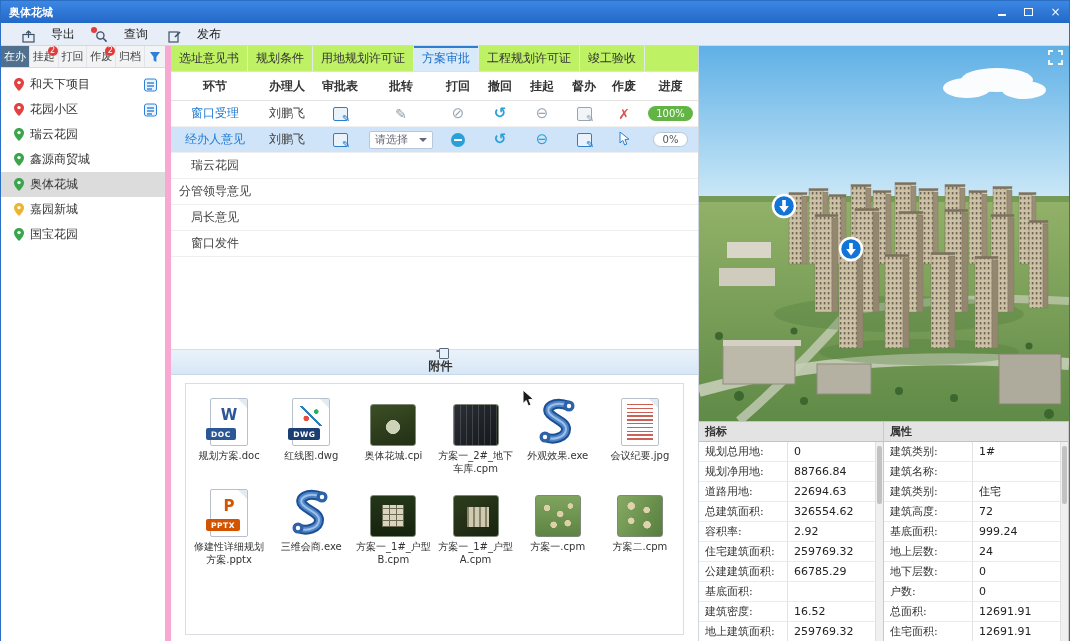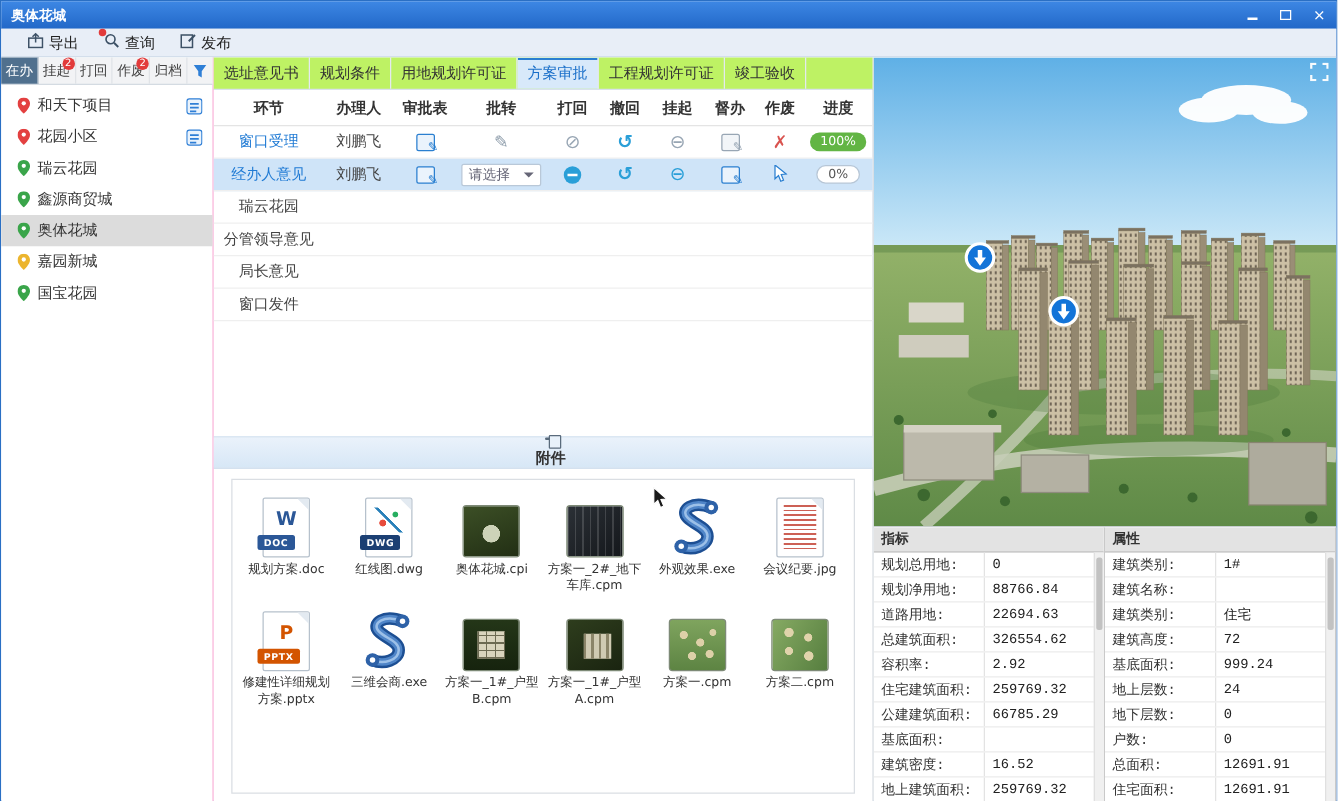--- a/index.html
+++ b/index.html
@@ -14,29 +14,29 @@
   .titlebar { height:22px; background:linear-gradient(#3d87e4,#2268c8); display:flex; align-items:center; padding:0 0 0 8px; }
   .titlebar .title { color:#fff; font-size:11px; font-weight:bold; }
   .win-controls { margin-left:auto; display:flex; height:22px; }
   .wbtn { width:27px; height:22px; display:flex; align-items:center; justify-content:center; color:#fff; font-size:11px; cursor:default; }
   .glyph-min { width:8px; height:2px; background:#fff; margin-top:6px; }
   .glyph-max { width:9px; height:8px; border:1.5px solid #fff; }
   .glyph-close { font-size:12px; line-height:1; }
 
   
   .toolbar { height:23px; background:#e8eef7; border-bottom:1px solid #ccd9e8; display:flex; align-items:center; padding-left:12px; gap:2px; }
-  .tbtn { display:inline-flex; align-items:flex-start; gap:4px; border:none; background:transparent; font:inherit; color:#222; padding:2px 9px; cursor:pointer; }
+  .tbtn { display:inline-flex; align-items:flex-end; gap:16px; border:none; background:transparent; font:inherit; color:#222; padding:2px 9px; cursor:pointer; }
   .tico { position:relative; display:inline-flex; }
   .red-dot { position:absolute; top:-3px; left:-4px; width:6px; height:6px; border-radius:50%; background:#e23b3b; }
 
   
   .bodywrap { display:flex; height:596px; }
 
   
-  .sidebar { width:172px; border-right:1px solid #f9a8d4; background:#fff; display:flex; flex-direction:column; }
+  .sidebar { width:172px; border-right:6px solid #f9a8d4; background:#fff; display:flex; flex-direction:column; }
   .side-tabs { display:flex; height:22px; border-bottom:1px solid #d4dbe2; background:#f2f3f5; }
   .stab { flex:1; display:flex; align-items:center; justify-content:center; font-size:11px; color:#444; border-right:1px solid #e0e3e7; position:relative; cursor:pointer; }
   .stab.active { background:#50708e; color:#fff; }
   .sbadge { position:absolute; top:0; right:0; min-width:10px; height:10px; border-radius:5px; background:#e23b3b; color:#fff; font-size:8px; line-height:10px; text-align:center; padding:0 1px; }
   .stab-filter { width:20px; display:flex; align-items:center; justify-content:center; cursor:pointer; }
   .projects { list-style:none; margin:0; padding:4px 0; }
   .proj { height:25px; display:flex; align-items:center; gap:6px; padding:0 8px 0 13px; font-size:12px; color:#333; cursor:pointer; }
   .proj.selected { background:#dcdcdc; }
   .proj .pbadge { margin-left:auto; }
 
@@ -119,21 +119,21 @@
       radial-gradient(circle at 66% 72%, #e0d3ab 0 3.5px, transparent 4px),
       linear-gradient(120deg,#86aa63,#567e3f); }
 
   
   .viewer { width:370px; display:flex; flex-direction:column; background:#fff; }
   .scene { position:relative; width:370px; height:375px; cursor:default; }
   .scene svg.scenebg { display:block; }
   .expand-btn { position:absolute; top:4px; right:6px; cursor:pointer; opacity:.95; }
 
   .data-tables { display:flex; height:221px; border-top:1px solid #bfc5cb; }
-  .dtable { flex:1; border-right:1px solid #c9c9c9; font-size:11px; position:relative; background:#fff; overflow:hidden;font-family:Liberation Mono, monospace; }
+  .dtable { flex:1; border-right:1px solid #c9c9c9; font-size:11px; position:relative; background:#fff; overflow:hidden; }
   .dtable::after { content:""; position:absolute; right:0; top:20px; bottom:0; width:7px; background:#f0f0f0; border-left:1px solid #e0e0e0; }
   .dthumb { position:absolute; right:1px; top:24px; width:5px; height:58px; background:#c2c2c2; border-radius:2px; z-index:2; }
   .dhead { height:20px; background:#e3e3e3; border-bottom:1px solid #c3c3c3; font-weight:bold; line-height:20px; padding-left:6px; color:#333; }
   .drow { height:20px; display:flex; align-items:stretch; border-bottom:1px solid #ebebeb; }
   .dlabel { width:88px; padding-left:6px; display:flex; align-items:center; color:#333; }
   .dval { flex:1; padding-left:6px; border-left:1px solid #e3e3e3; display:flex; align-items:center; color:#222; }
 
   
   .pin { flex:none; }
   .cursor-overlay { position:absolute; left:521px; top:389px; z-index:40; pointer-events:none; }

